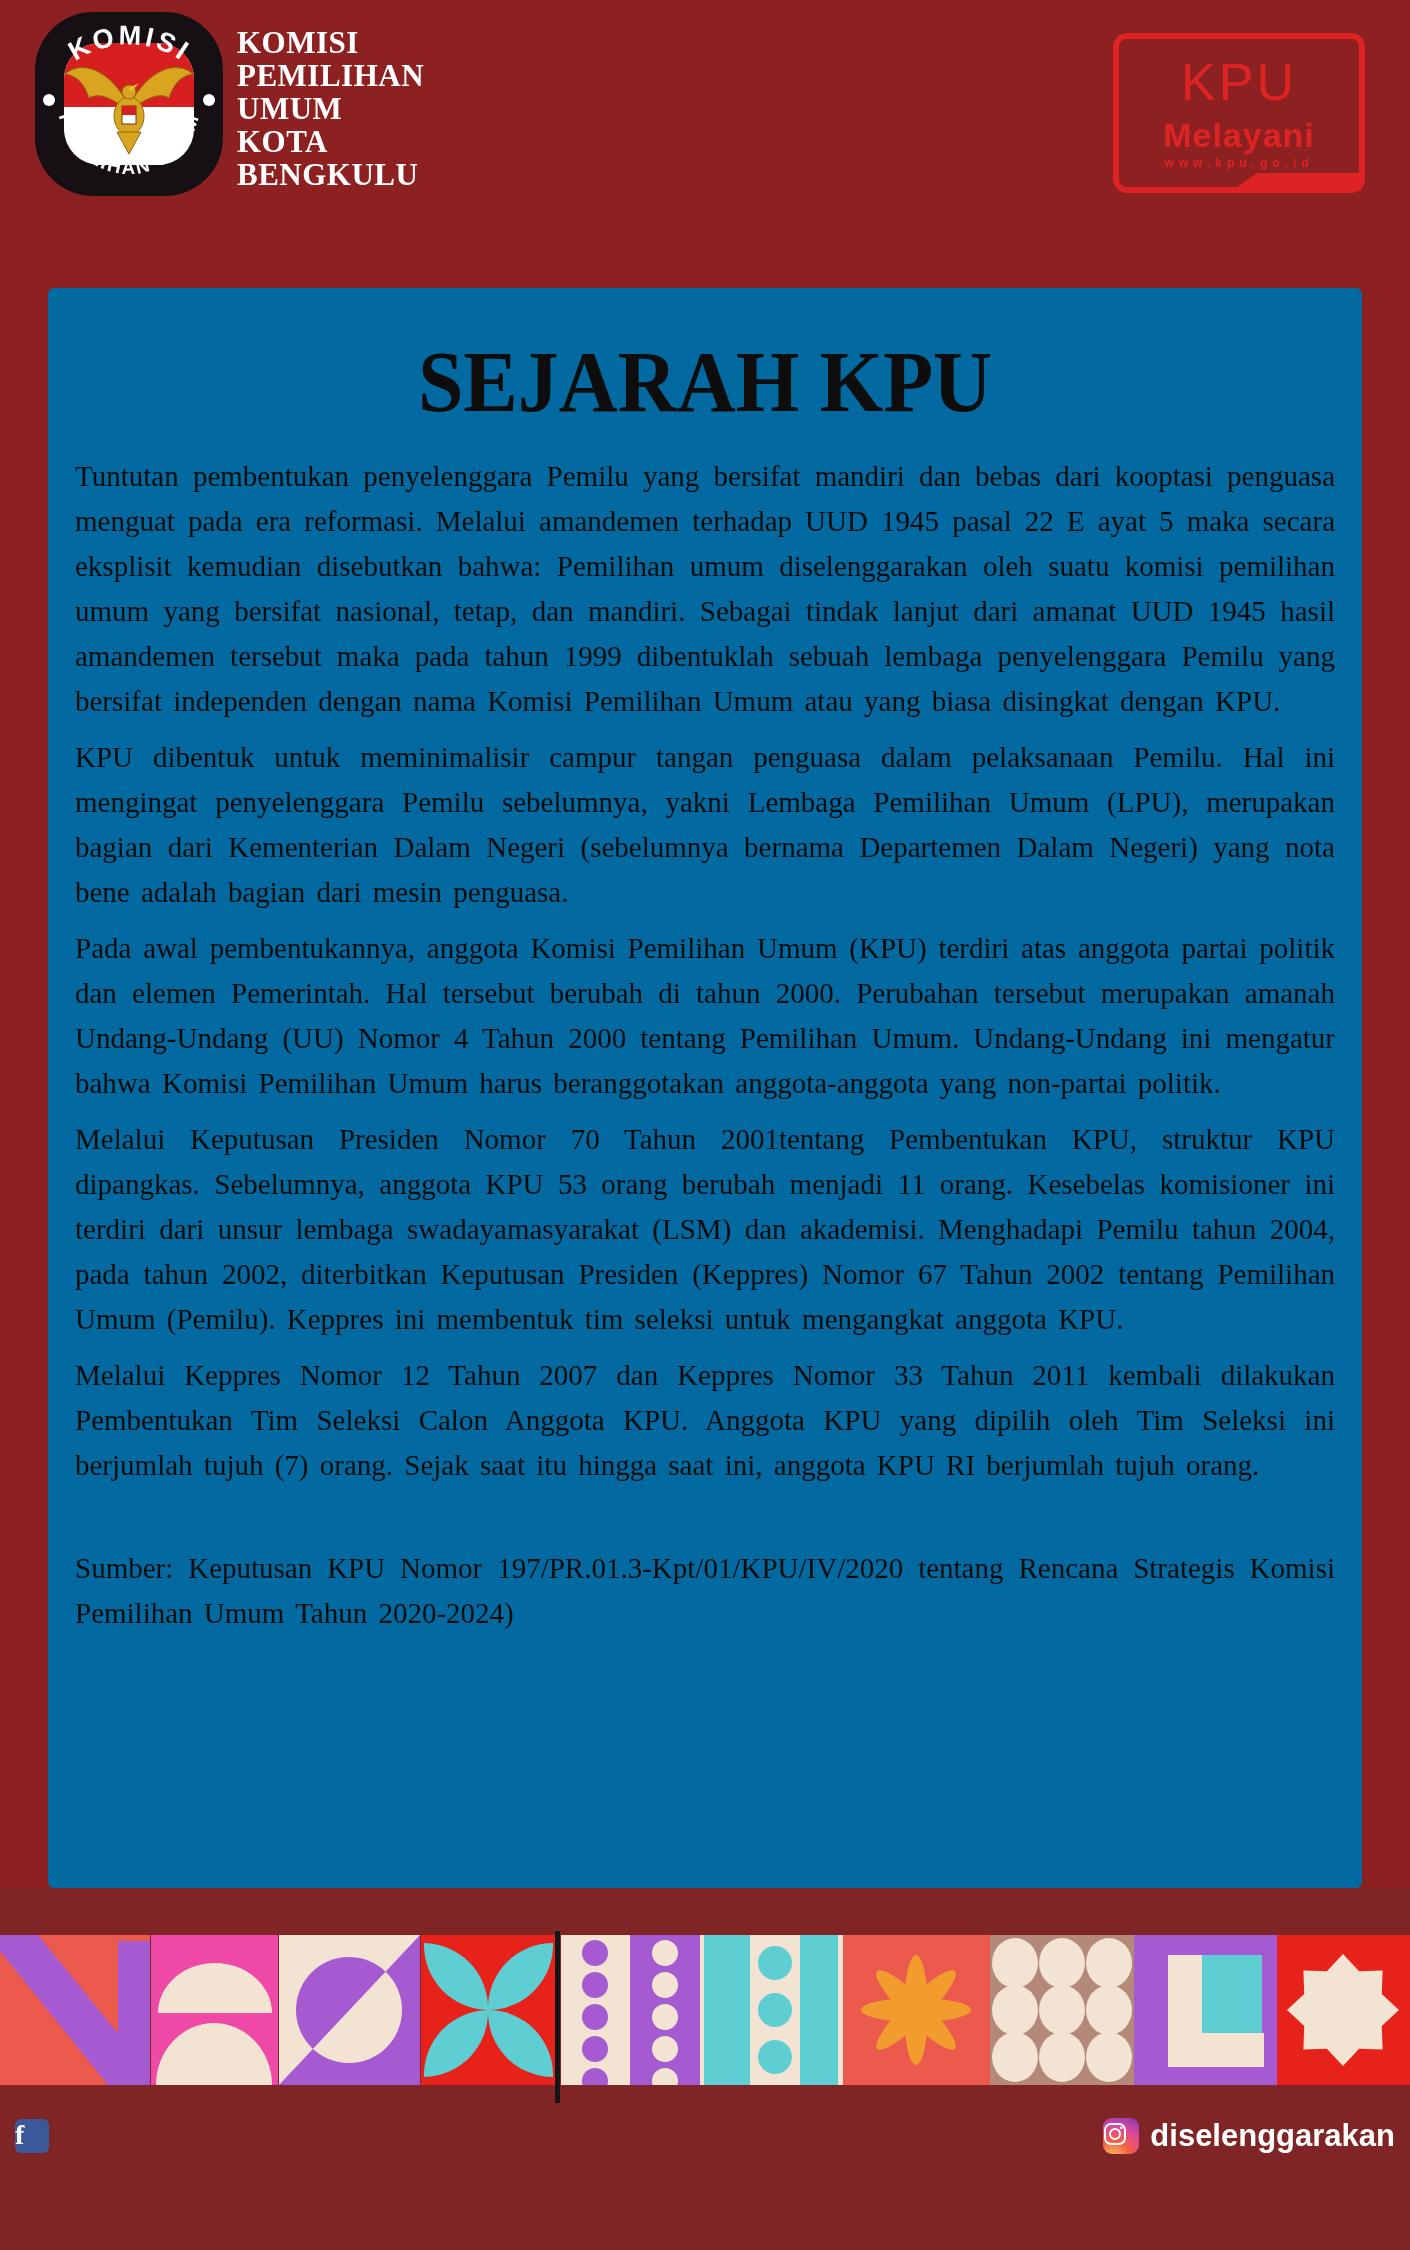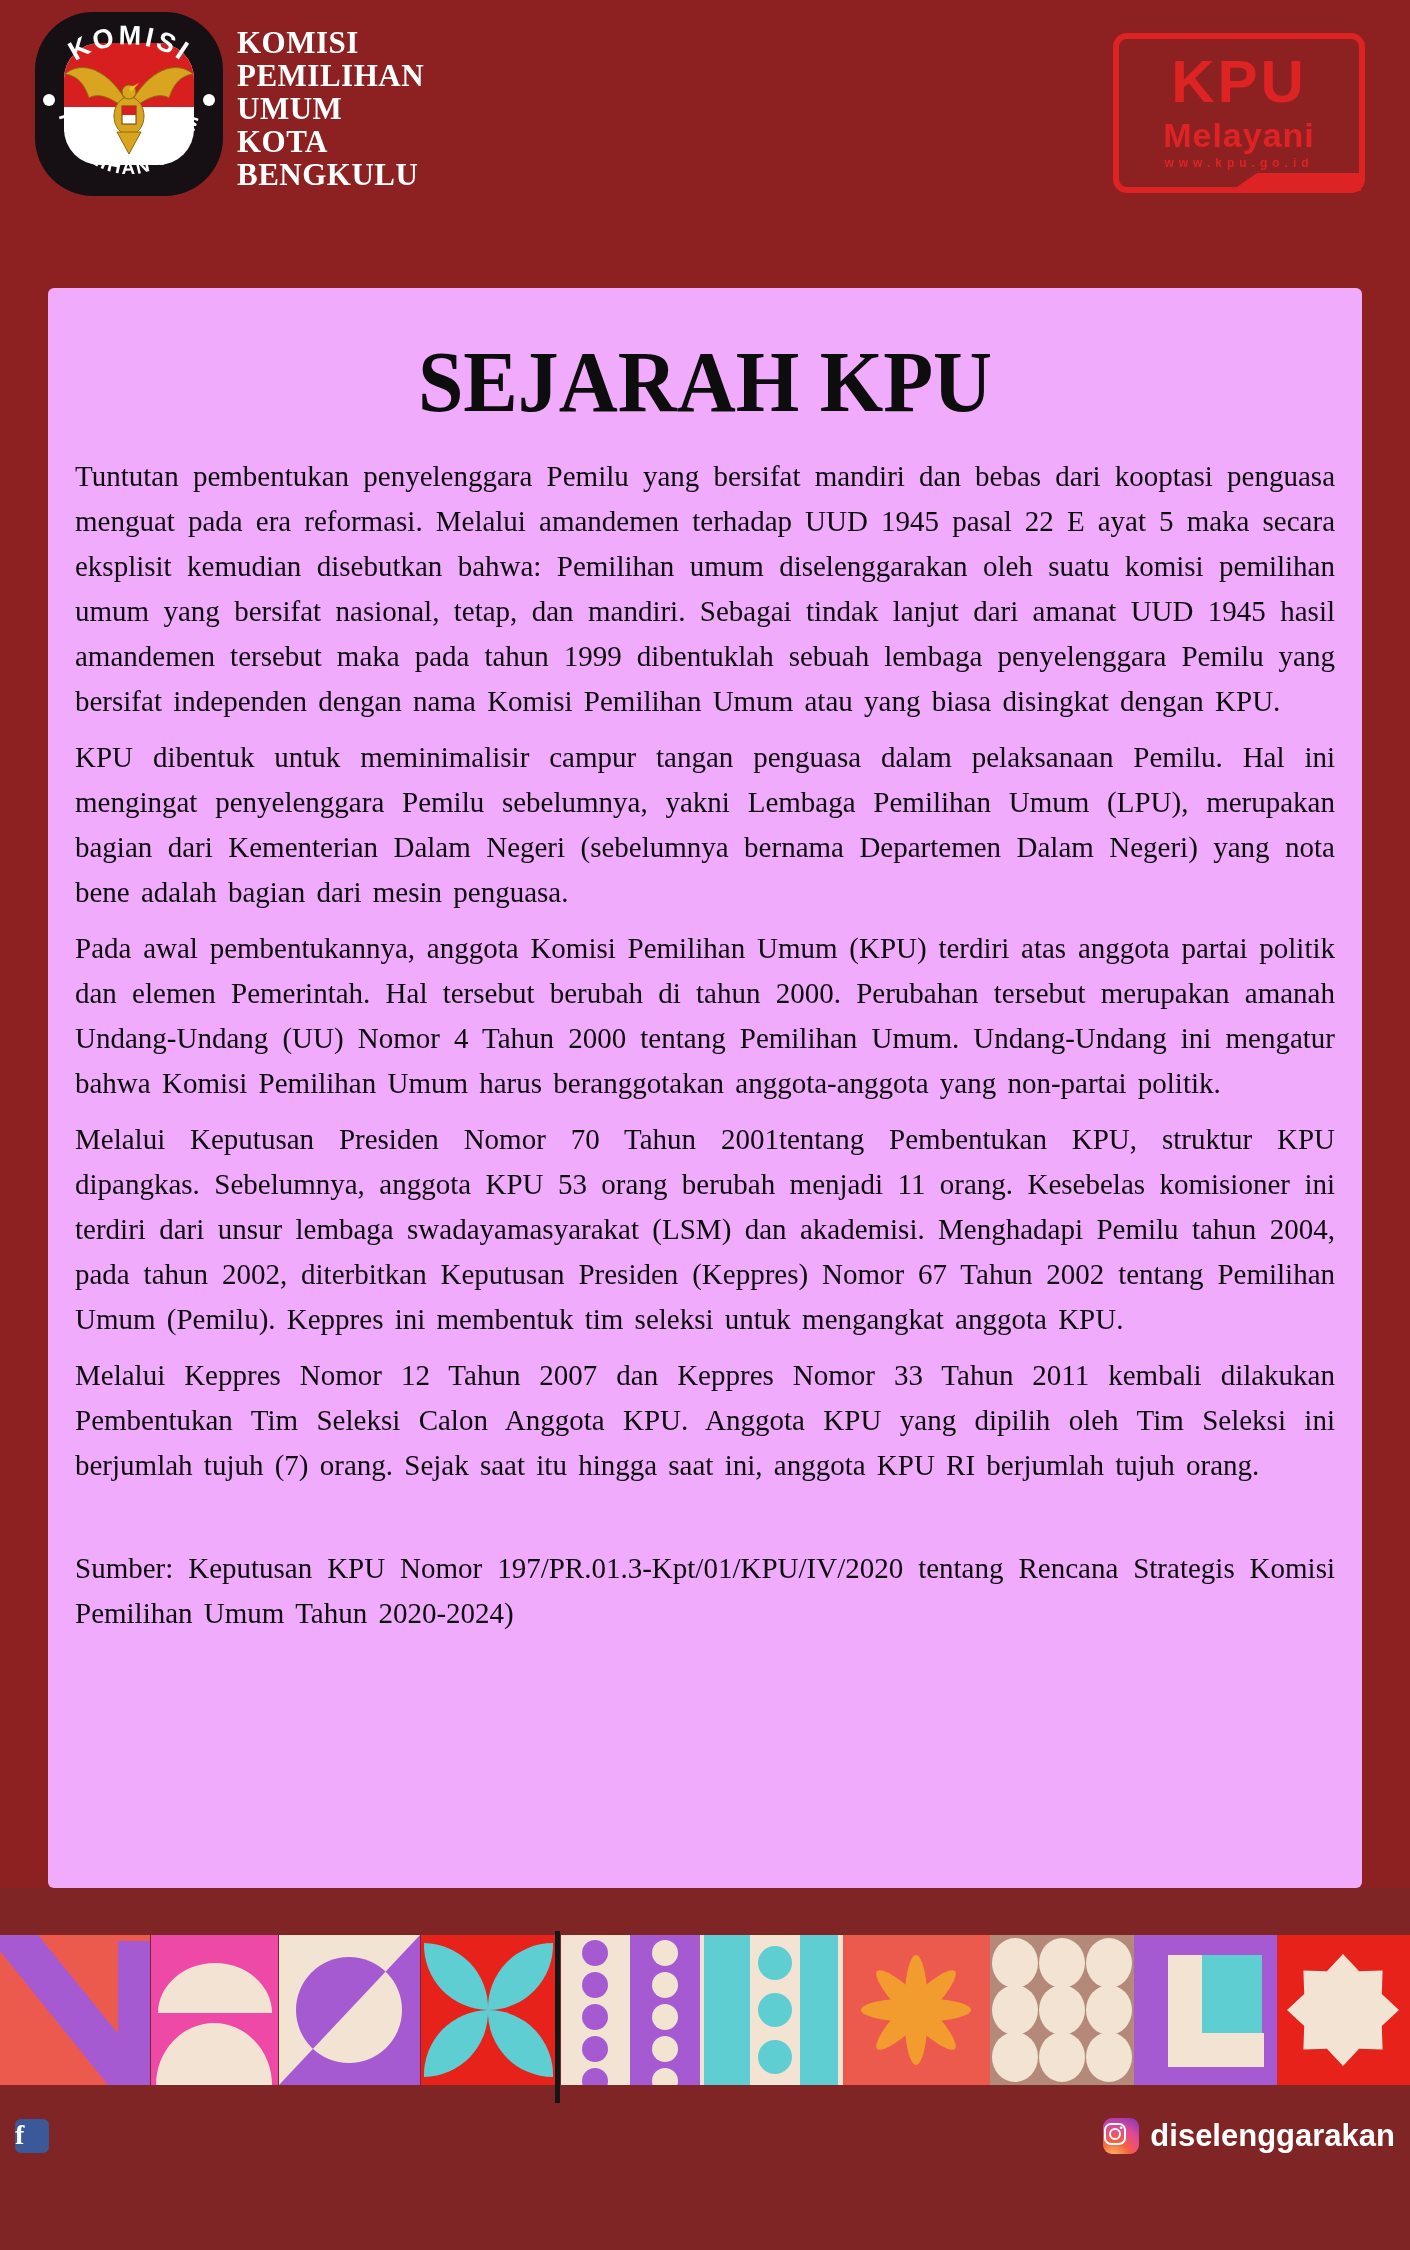--- a/index.html
+++ b/index.html
@@ -25,27 +25,27 @@
   .badge{
     position:absolute;left:1113px;top:33px;width:240px;height:148px;
     border:6px solid #dd2323;border-radius:14px;
     text-align:center;color:#dd2323;
   }
   .badge::after{ 
     content:"";position:absolute;right:-2px;bottom:-4px;width:130px;height:18px;
     background:#dd2323;
     clip-path:polygon(26px 0,100% 0,100% 100%,0 100%);
   }
-  .badge .kpu{font-weight:700;font-size:60px;line-height:66px;letter-spacing:3px;margin-top:10px;}
+  .badge .kpu{font-weight:400;font-size:52px;line-height:66px;letter-spacing:3px;margin-top:10px;}
   .badge .melayani{font-weight:700;font-size:34px;line-height:40px;letter-spacing:1px;}
   .badge .kpu-url{font-weight:700;font-size:12px;letter-spacing:5px;line-height:16px;text-align:center;}
   
   .card{
     position:absolute;left:48px;top:288px;width:1314px;height:1600px;
-    background:#f0abfc;border-radius:6px;
+    background:#0369a1;border-radius:6px;
     padding:0 16px;box-sizing:border-box;overflow:hidden;
     color:#0d0d0d;
     font-family:"Liberation Serif",serif;
   }
   .card h1{
     margin:46px 0 24px 0;text-align:center;
     font-size:86px;line-height:96px;font-weight:700;letter-spacing:0;
     transform:scaleX(.95);transform-origin:center;
   }
   .card p{

